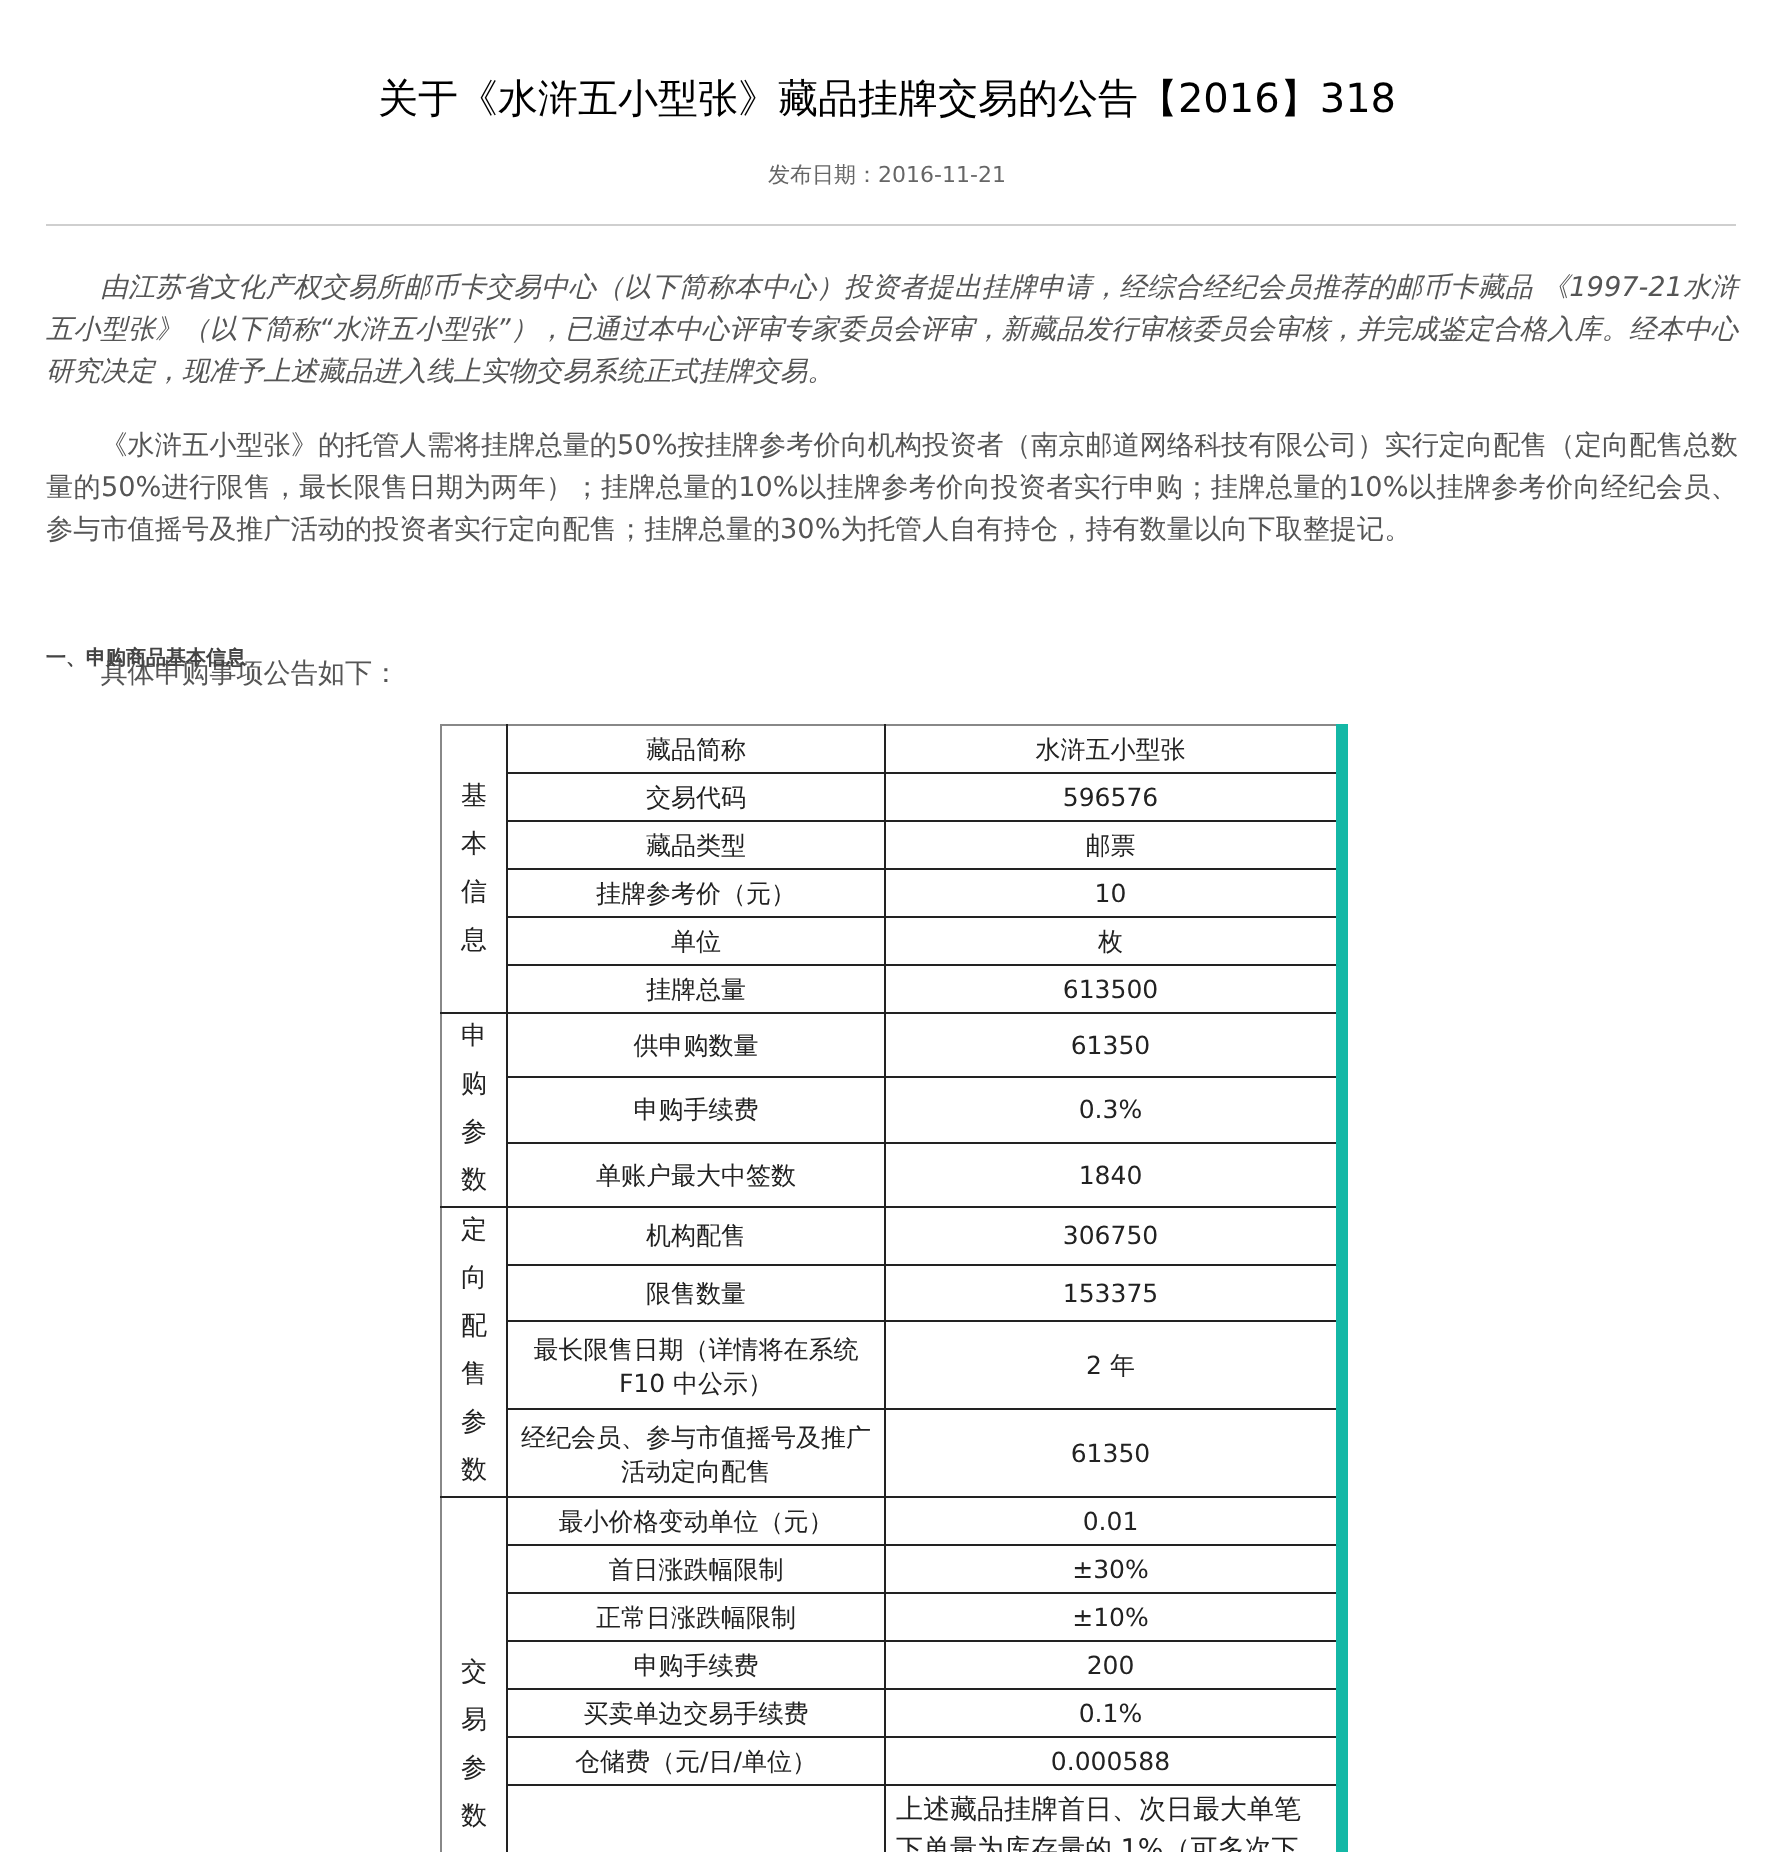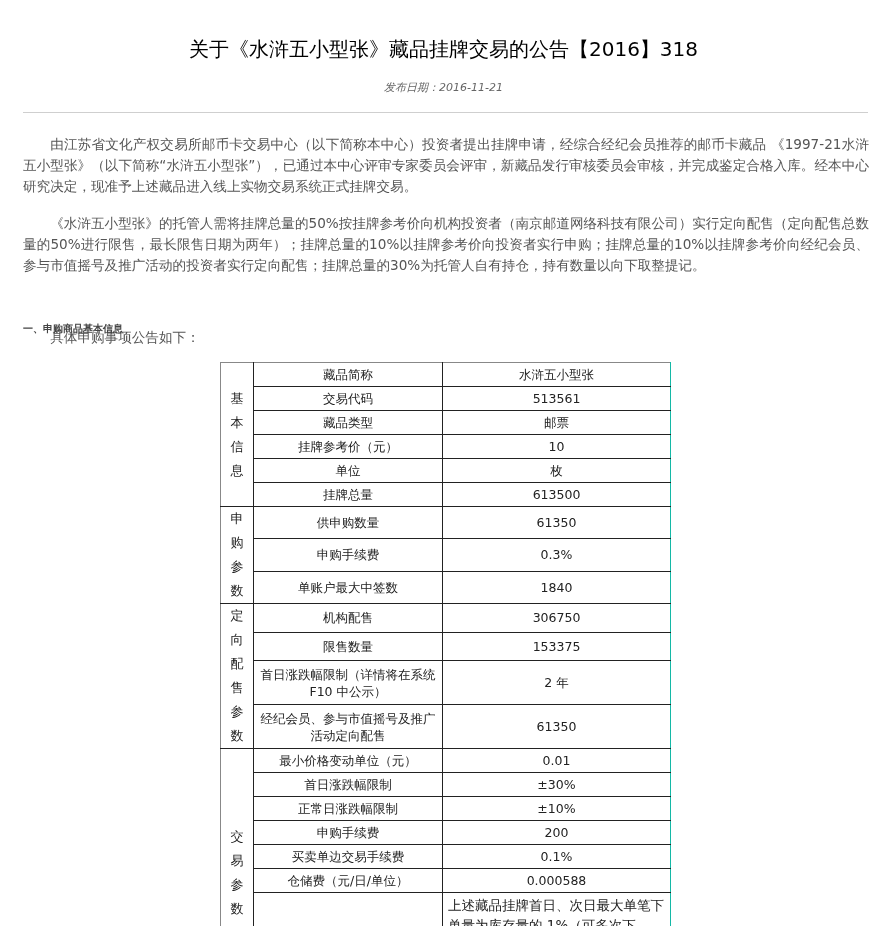--- a/index.html
+++ b/index.html
@@ -1,34 +1,34 @@
 <!DOCTYPE html>
 <html><head>
 <meta charset="utf-8">
 <style>
   html, body { margin: 0; padding: 0; background: #ffffff; }
   body { width: 887px; height: 926px; overflow: hidden; position: relative;
          font-family: "DejaVu Sans", "Liberation Sans", sans-serif; color: #333; }
   .title { position: absolute; top: 36px; left: 0; width: 887px; text-align: center;
            font-size: 20px; color: #000000; letter-spacing: 0px; }
   .date { position: absolute; top: 80px; left: 0; width: 887px; text-align: center;
-          font-size: 11px; color: #666; font-style: italic; }
+          font-size: 11px; color: #666; }
   .divider { position: absolute; top: 112px; left: 23px; width: 845px; height: 1px; background: #cfcfcf; }
   .para { position: absolute; left: 23px; width: 846px; font-size: 13.6px; line-height: 21px;
           color: #555; text-indent: 2em; margin: 0; text-align: justify; }
-  .p1 { top: 134px; }
+  .p1 { top: 134px; font-style: italic; }
   .p2 { top: 213px; }
   .p3 { top: 292px; margin-top: 35px; }
   .section { position: absolute; top: 322px; left: 23px; font-size: 10px; font-weight: bold; color: #444; }
   table.info { position: absolute; top: 362px; left: 220px; width: 450px; border-collapse: collapse;
                font-family: "DejaVu Sans", sans-serif; font-size: 12.5px; color: #222; table-layout: fixed; }
   table.info td { border: 1px solid #222; text-align: center; vertical-align: middle; padding: 0 4px; line-height: 17px; }
   table.info td.grp { border-left: 1px solid #888; width: 24px; padding: 0; line-height: 24px; }
   table.info td.grp span { display: block; width: 1em; margin: 0 auto; font-size: 13px; }
-  table.info td.val { border-right: 1px solid #14b8a6; }
+  table.info td.val { border-right: 6px solid #14b8a6; }
   table.info tr:first-child td { border-top: 1px solid #888; }
   table.info td.note { text-align: left; font-size: 13.5px; line-height: 20px; padding: 2px 5px; vertical-align: top; }
   .h25 td { height: 23px; }
   .h37 td { height: 36px; }
 </style>
 </head>
 <body>
 
 <div class="title">关于《水浒五小型张》藏品挂牌交易的公告【2016】318</div>
 <div class="date">发布日期：2016-11-21</div>
@@ -52,21 +52,21 @@
         <span>基</span>
           <span>本</span>
           <span>信</span>
           <span>息</span>
       </td>
       <td>藏品简称</td>
       <td class="val">水浒五小型张</td>
     </tr>
     <tr class="h25">
       <td>交易代码</td>
-      <td class="val">513561</td>
+      <td class="val">596576</td>
     </tr>
     <tr class="h25">
       <td>藏品类型</td>
       <td class="val">邮票</td>
     </tr>
     <tr class="h25">
       <td>挂牌参考价（元）</td>
       <td class="val">10</td>
     </tr>
     <tr class="h25">
@@ -107,21 +107,21 @@
           <span>数</span>
       </td>
       <td>机构配售</td>
       <td class="val">306750</td>
     </tr>
     <tr class="h25">
       <td>限售数量</td>
       <td class="val">153375</td>
     </tr>
     <tr class="h37">
-      <td>首日涨跌幅限制（详情将在系统F10 中公示）</td>
+      <td>最长限售日期（详情将在系统F10 中公示）</td>
       <td class="val">2 年</td>
     </tr>
     <tr class="h37">
       <td>经纪会员、参与市值摇号及推广活动定向配售</td>
       <td class="val">61350</td>
     </tr>
 
     <tr class="h25">
       <td class="grp" rowspan="7">
         <span>交</span>

